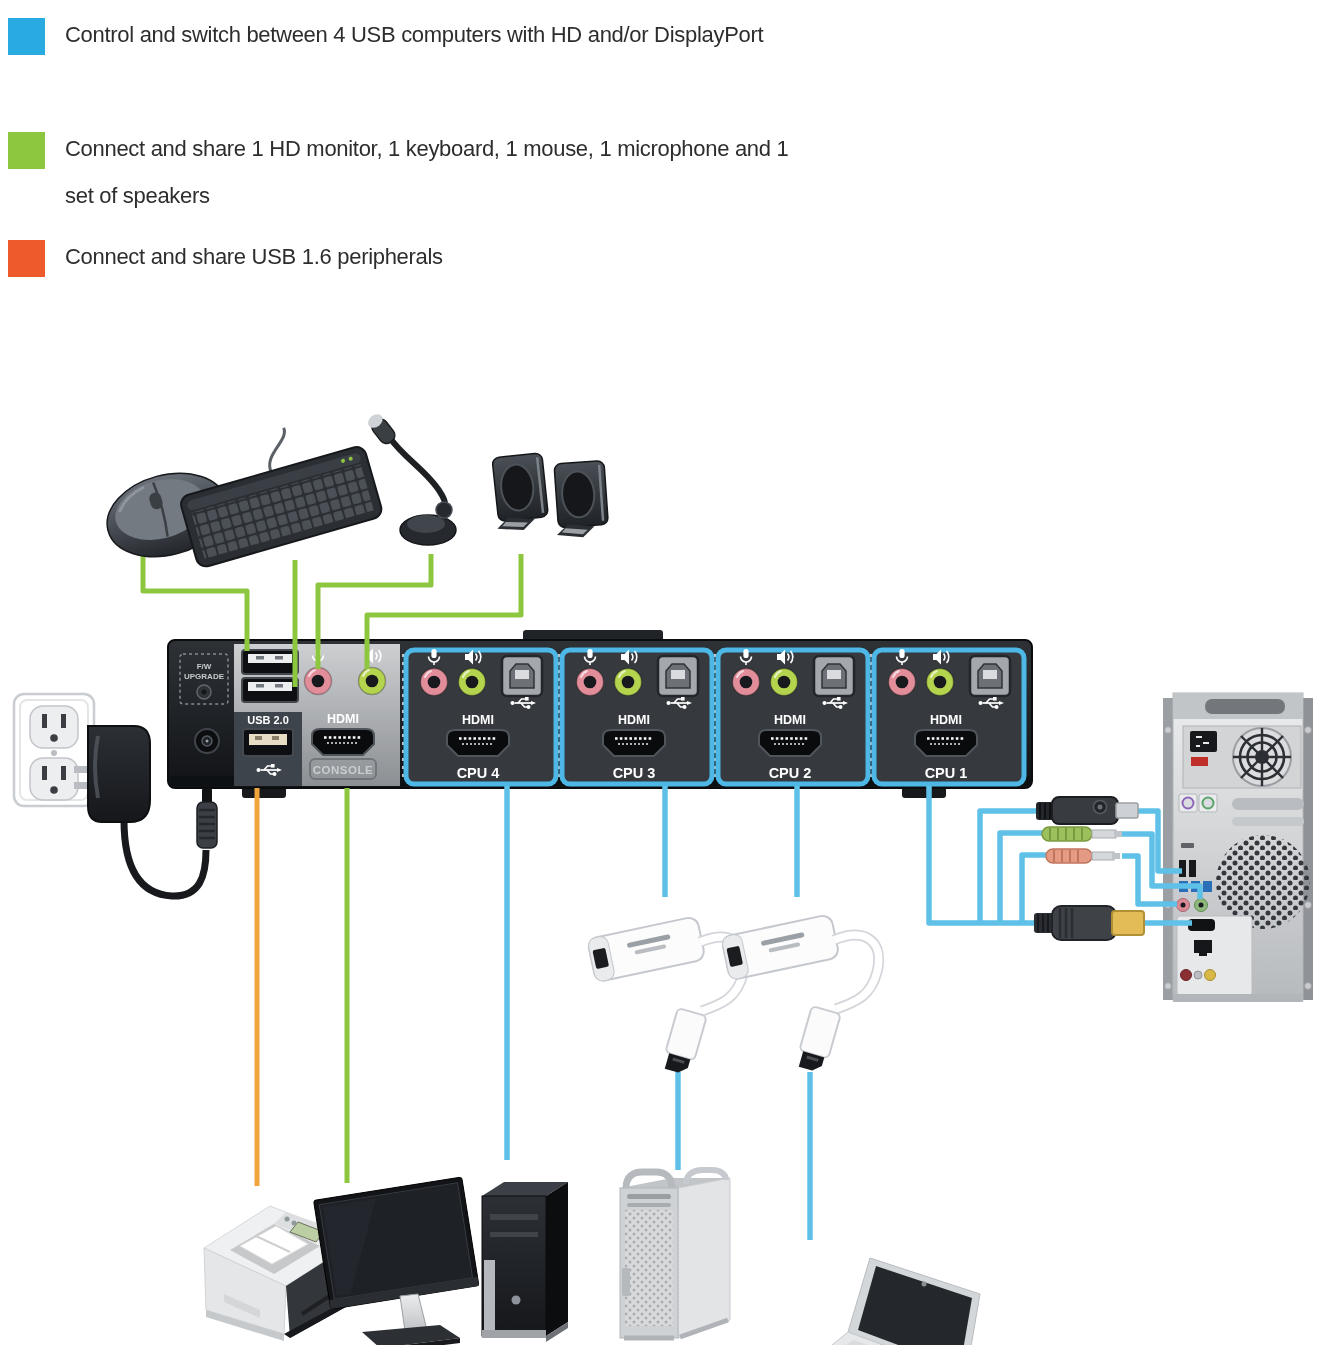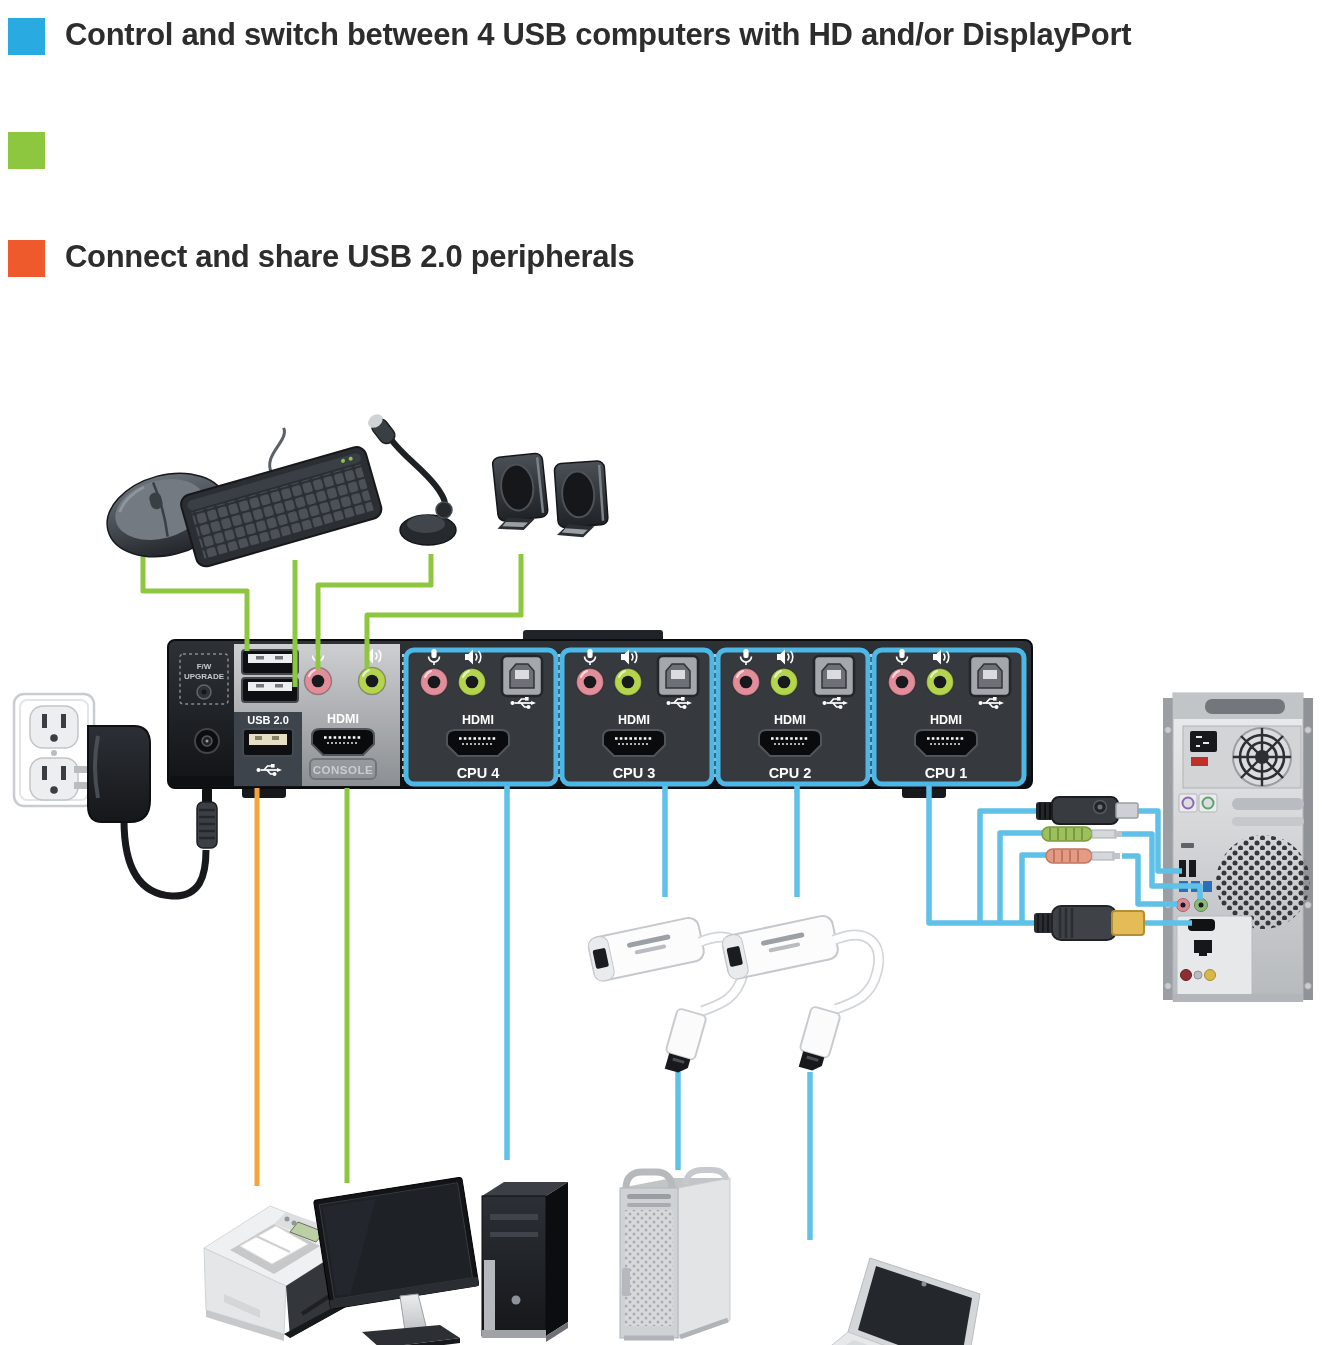--- a/index.html
+++ b/index.html
@@ -3,48 +3,50 @@
 <meta charset="utf-8">
 <style>
   html,body{margin:0;padding:0;background:#fff;}
   body{width:1332px;height:1345px;position:relative;overflow:hidden;
        font-family:"Liberation Sans",sans-serif;}
   .stage{position:absolute;inset:0;}
   svg.art{position:absolute;left:0;top:0;}
   svg text{font-family:"Liberation Sans",sans-serif;}
   .bullet{position:absolute;left:8px;display:flex;gap:20px;align-items:flex-start;width:1320px;}
   .bullet .sq{flex:0 0 auto;display:block;}
-  .btxt{font-size:31px;line-height:47px;color:#2d2d2d;letter-spacing:-0.3px;margin-top:-7px;font-weight:bold;}
+  .btxt{font-size:22px;line-height:47px;color:#2d2d2d;letter-spacing:-0.3px;margin-top:-7px;}
 </style>
 </head>
 <body>
 
 <div class="stage">
 
   <div class="bullet" style="top:18px">
     <svg class="sq" width="37" height="37">
         <rect width="37" height="37" fill="#29abe2"></rect>
       </svg>
     <div class="btxt">
       <div>Control and switch between 4 USB computers with HD and/or DisplayPort</div>
     </div>
   </div>
   <div class="bullet" style="top:132px">
     <svg class="sq" width="37" height="37">
         <rect width="37" height="37" fill="#8dc63f"></rect>
       </svg>
     <div class="btxt">
+      <div>Connect and share 1 HD monitor, 1 keyboard, 1 mouse, 1 microphone and 1</div>
+      <div>set of speakers</div>
     </div>
   </div>
   <div class="bullet" style="top:240px">
     <svg class="sq" width="37" height="37">
         <rect width="37" height="37" fill="#ee5a2c"></rect>
       </svg>
     <div class="btxt">
-      <div>Connect and share USB 2.0 peripherals</div>
+      <div>Connect and share USB 1.6 peripherals</div>
     </div>
   </div>
 
   <svg class="art" width="1332" height="1345" viewBox="0 0 1332 1345">
     <defs>
       <linearGradient id="gBody" x1="0" y1="0" x2="0" y2="1">
           <stop offset="0" stop-color="#2e3237"></stop>
           <stop offset="1" stop-color="#111316"></stop>
         </linearGradient>
       <linearGradient id="gPanel" x1="0" y1="0" x2="0" y2="1">

